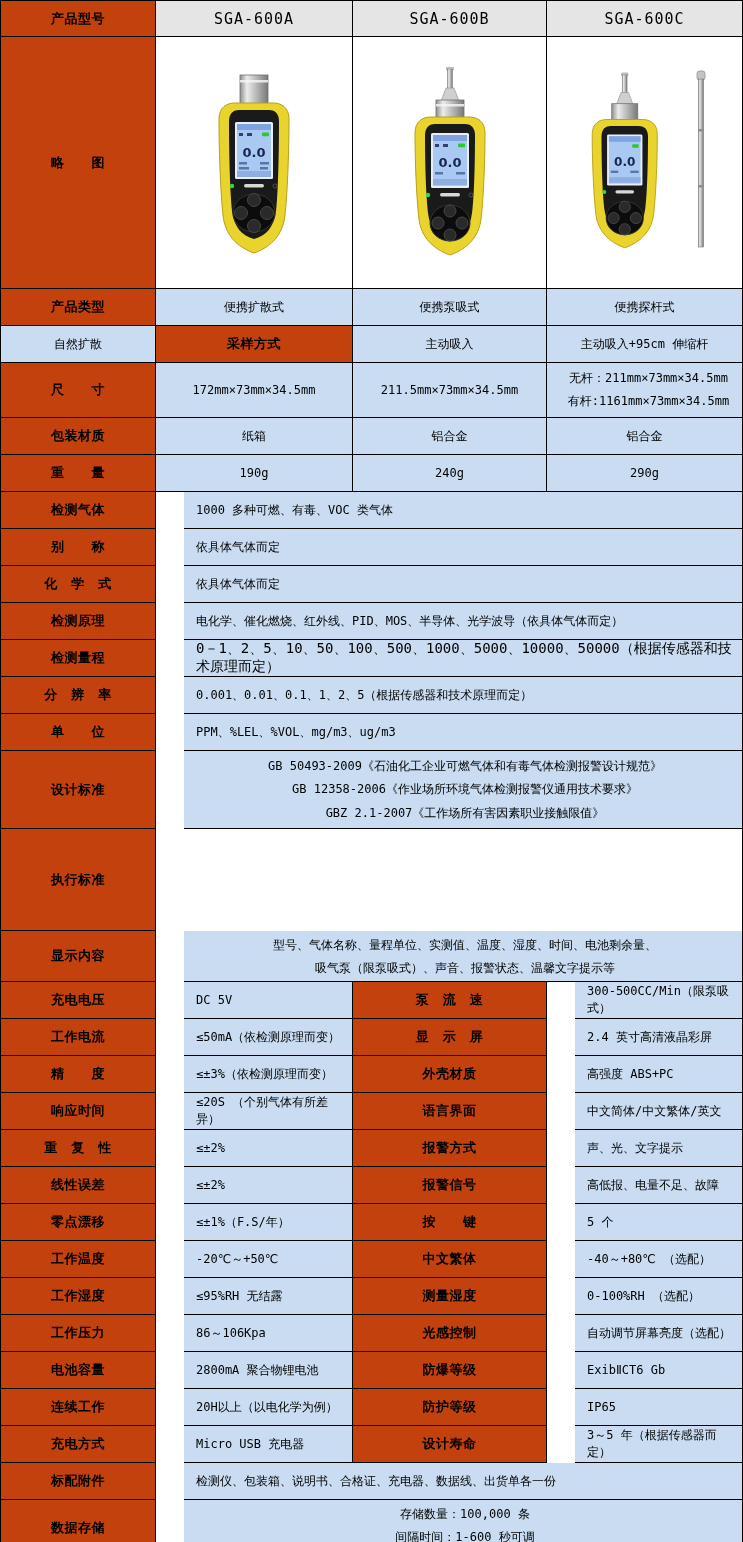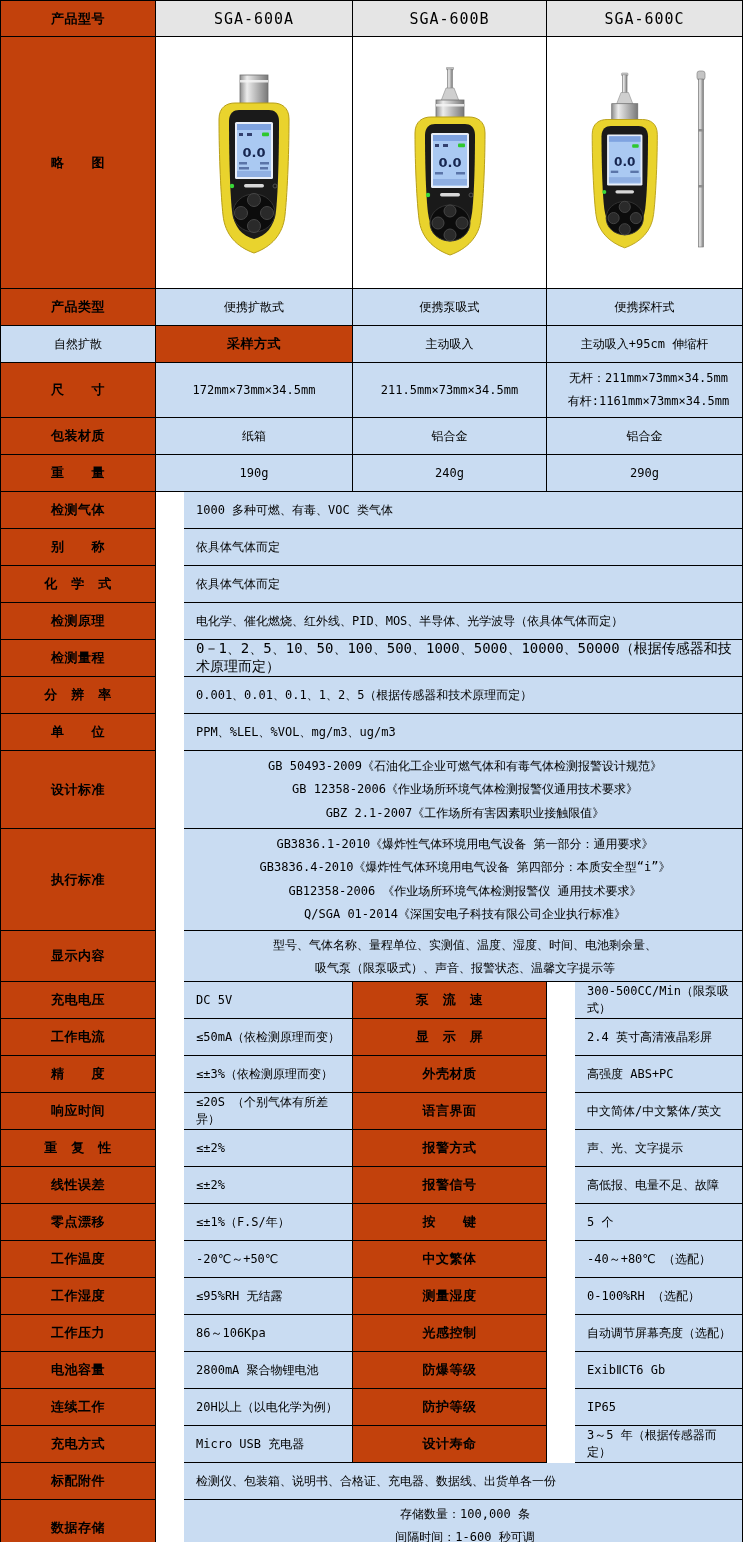--- a/index.html
+++ b/index.html
@@ -221,26 +221,20 @@
     <div class="c l">设计标准</div>
     <div class="c v col span3 last lft">
       <span class="line">GB 50493-2009《石油化工企业可燃气体和有毒气体检测报警设计规范》</span>
       <span class="line">GB 12358-2006《作业场所环境气体检测报警仪通用技术要求》</span>
       <span class="line">GBZ 2.1-2007《工作场所有害因素职业接触限值》</span>
     </div>
   </div>
 
   <div class="r h102">
     <div class="c l">执行标准</div>
-    <div class="c v col span3 last lft">
-      <span class="line">GB3836.1-2010《爆炸性气体环境用电气设备  第一部分：通用要求》</span>
-      <span class="line">GB3836.4-2010《爆炸性气体环境用电气设备  第四部分：本质安全型“i”》</span>
-      <span class="line">GB12358-2006 《作业场所环境气体检测报警仪  通用技术要求》</span>
-      <span class="line">Q/SGA 01-2014《深国安电子科技有限公司企业执行标准》</span>
-    </div>
   </div>
 
   <div class="r h51">
     <div class="c l">显示内容</div>
     <div class="c v col span3 last lft">
       <span class="line">型号、气体名称、量程单位、实测值、温度、湿度、时间、电池剩余量、</span>
       <span class="line">吸气泵（限泵吸式）、声音、报警状态、温馨文字提示等</span>
     </div>
   </div>
 

